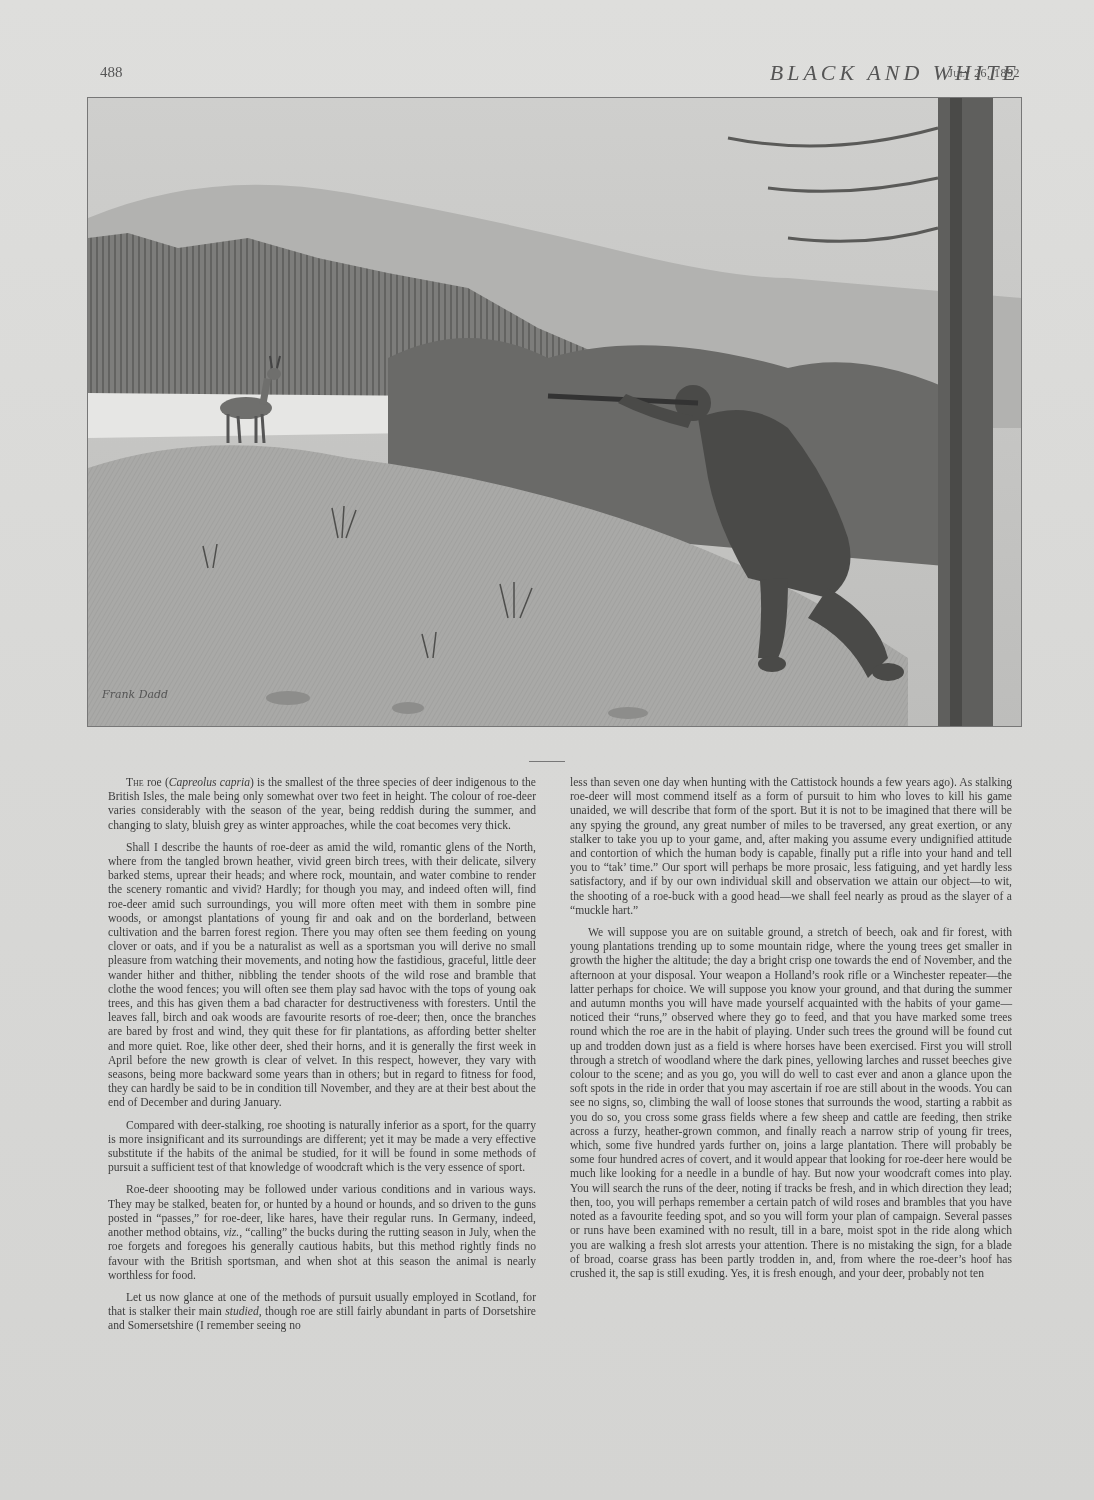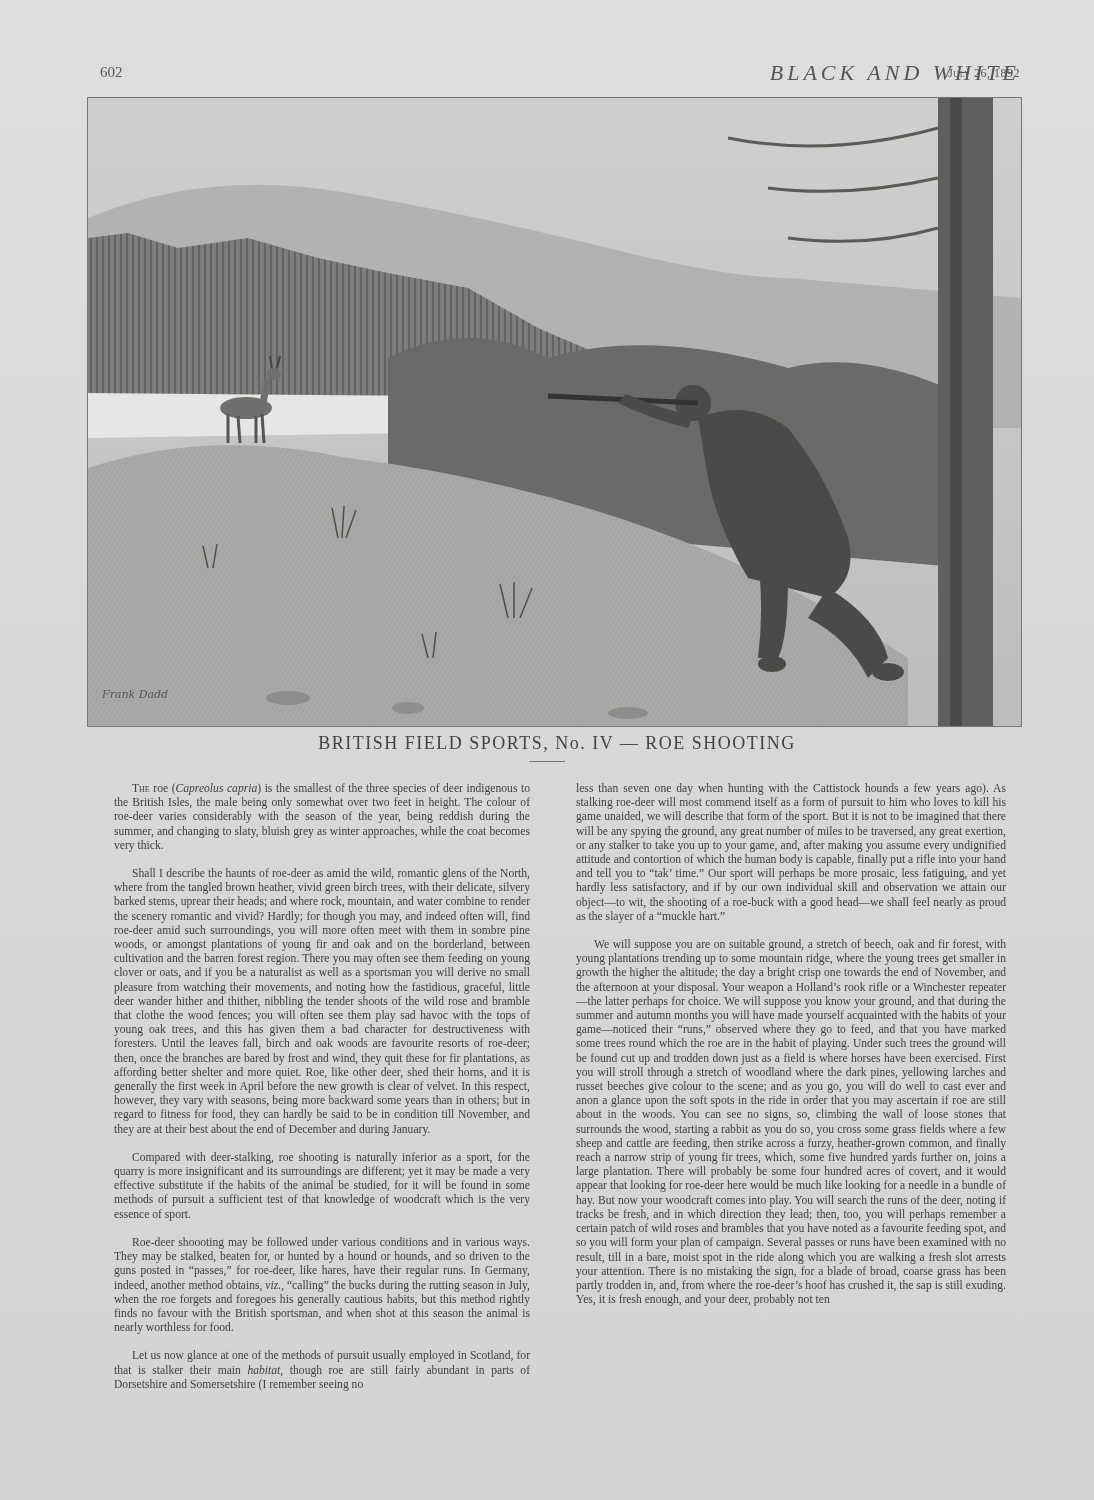--- a/index.html
+++ b/index.html
@@ -37,32 +37,32 @@
   }
   .caption-rule {
     position: absolute; left: 529px; top: 761px; width: 36px; height: 1px; background: #777;
   }
   .column {
     position: absolute; top: 768px; font-size: 11.6px; line-height: 14.2px;
     text-align: justify; color: #3d3d3d; hyphens: none;
   }
   .col-left { left: 100px; width: 444px; }
   .col-right { left: 562px; width: 458px; font-family: Liberation Serif, serif; }
-  .column p { margin: 14px; text-indent: 18px; }
+  .column p { margin: 8px; text-indent: 18px; }
   .column p.no-indent { text-indent: 0; }
   .dropcap-word { font-variant: small-caps; }
   em { font-style: italic; }
 </style>
 </head>
 <body>
 
 <div class="page">
 
   <div class="header">
-    <span class="page-num">602</span>
+    <span class="page-num">488</span>
     <div class="masthead">BLACK AND WHITE</div>
     <span class="issue-date">July 26, 1892</span>
   </div>
 
   <div class="illustration" title="Engraving of a hunter crouched behind a grassy bank aiming a rifle at a roe-deer standing in a snowy clearing before a pine forest and misty hills">
     <svg width="933" height="628" viewBox="0 0 933 628" xmlns="http://www.w3.org/2000/svg">
       <defs>
         <linearGradient id="sky" x1="0" y1="0" x2="0" y2="1">
           <stop offset="0" stop-color="#cfcfcd"></stop>
           <stop offset="1" stop-color="#bdbdbb"></stop>
@@ -125,29 +125,28 @@
 
       <g fill="#8d8d8b">
         <ellipse cx="200" cy="600" rx="22" ry="7"></ellipse>
         <ellipse cx="320" cy="610" rx="16" ry="6"></ellipse>
         <ellipse cx="540" cy="615" rx="20" ry="6"></ellipse>
       </g>
       <text x="14" y="600" font-family="DejaVu Serif, serif" font-size="11" font-style="italic" fill="#555">Frank Dadd</text>
     </svg>
   </div>
 
-  <div class="caption">BRITISH FIELD SPORTS, No. IV — ROE SHOOTING</div>
   <div class="caption-rule"></div>
 
   <div class="column col-left">
     <p><span class="dropcap-word">The</span><span> roe (</span><em>Capreolus capria</em><span>) is the smallest of the three species of deer indigenous to the British Isles, the male being only somewhat over two feet in height. The colour of roe-deer varies considerably with the season of the year, being reddish during the summer, and changing to slaty, bluish grey as winter approaches, while the coat becomes very thick.</span></p>
     <p>Shall I describe the haunts of roe-deer as amid the wild, romantic glens of the North, where from the tangled brown heather, vivid green birch trees, with their delicate, silvery barked stems, uprear their heads; and where rock, mountain, and water combine to render the scenery romantic and vivid? Hardly; for though you may, and indeed often will, find roe-deer amid such surroundings, you will more often meet with them in sombre pine woods, or amongst plantations of young fir and oak and on the borderland, between cultivation and the barren forest region. There you may often see them feeding on young clover or oats, and if you be a naturalist as well as a sportsman you will derive no small pleasure from watching their movements, and noting how the fastidious, graceful, little deer wander hither and thither, nibbling the tender shoots of the wild rose and bramble that clothe the wood fences; you will often see them play sad havoc with the tops of young oak trees, and this has given them a bad character for destructiveness with foresters. Until the leaves fall, birch and oak woods are favourite resorts of roe-deer; then, once the branches are bared by frost and wind, they quit these for fir plantations, as affording better shelter and more quiet. Roe, like other deer, shed their horns, and it is generally the first week in April before the new growth is clear of velvet. In this respect, however, they vary with seasons, being more backward some years than in others; but in regard to fitness for food, they can hardly be said to be in condition till November, and they are at their best about the end of December and during January.</p>
     <p>Compared with deer-stalking, roe shooting is naturally inferior as a sport, for the quarry is more insignificant and its surroundings are different; yet it may be made a very effective substitute if the habits of the animal be studied, for it will be found in some methods of pursuit a sufficient test of that knowledge of woodcraft which is the very essence of sport.</p>
     <p><span>Roe-deer shoooting may be followed under various conditions and in various ways. They may be stalked, beaten for, or hunted by a hound or hounds, and so driven to the guns posted in “passes,” for roe-deer, like hares, have their regular runs. In Germany, indeed, another method obtains, </span><em>viz.</em><span>, “calling” the bucks during the rutting season in July, when the roe forgets and foregoes his generally cautious habits, but this method rightly finds no favour with the British sportsman, and when shot at this season the animal is nearly worthless for food.</span></p>
-    <p><span>Let us now glance at one of the methods of pursuit usually employed in Scotland, for that is stalker their main </span><em>habitat</em><span>, though roe are still fairly abundant in parts of Dorsetshire and Somersetshire (I remember seeing no</span></p>
+    <p><span>Let us now glance at one of the methods of pursuit usually employed in Scotland, for that is stalker their main </span><em>studied</em><span>, though roe are still fairly abundant in parts of Dorsetshire and Somersetshire (I remember seeing no</span></p>
   </div>
 
   <div class="column col-right">
     <p class="no-indent">less than seven one day when hunting with the Cattistock hounds a few years ago). As stalking roe-deer will most commend itself as a form of pursuit to him who loves to kill his game unaided, we will describe that form of the sport. But it is not to be imagined that there will be any spying the ground, any great number of miles to be traversed, any great exertion, or any stalker to take you up to your game, and, after making you assume every undignified attitude and contortion of which the human body is capable, finally put a rifle into your hand and tell you to “tak’ time.” Our sport will perhaps be more prosaic, less fatiguing, and yet hardly less satisfactory, and if by our own individual skill and observation we attain our object—to wit, the shooting of a roe-buck with a good head—we shall feel nearly as proud as the slayer of a “muckle hart.”</p>
     <p>We will suppose you are on suitable ground, a stretch of beech, oak and fir forest, with young plantations trending up to some mountain ridge, where the young trees get smaller in growth the higher the altitude; the day a bright crisp one towards the end of November, and the afternoon at your disposal. Your weapon a Holland’s rook rifle or a Winchester repeater—the latter perhaps for choice. We will suppose you know your ground, and that during the summer and autumn months you will have made yourself acquainted with the habits of your game—noticed their “runs,” observed where they go to feed, and that you have marked some trees round which the roe are in the habit of playing. Under such trees the ground will be found cut up and trodden down just as a field is where horses have been exercised. First you will stroll through a stretch of woodland where the dark pines, yellowing larches and russet beeches give colour to the scene; and as you go, you will do well to cast ever and anon a glance upon the soft spots in the ride in order that you may ascertain if roe are still about in the woods. You can see no signs, so, climbing the wall of loose stones that surrounds the wood, starting a rabbit as you do so, you cross some grass fields where a few sheep and cattle are feeding, then strike across a furzy, heather-grown common, and finally reach a narrow strip of young fir trees, which, some five hundred yards further on, joins a large plantation. There will probably be some four hundred acres of covert, and it would appear that looking for roe-deer here would be much like looking for a needle in a bundle of hay. But now your woodcraft comes into play. You will search the runs of the deer, noting if tracks be fresh, and in which direction they lead; then, too, you will perhaps remember a certain patch of wild roses and brambles that you have noted as a favourite feeding spot, and so you will form your plan of campaign. Several passes or runs have been examined with no result, till in a bare, moist spot in the ride along which you are walking a fresh slot arrests your attention. There is no mistaking the sign, for a blade of broad, coarse grass has been partly trodden in, and, from where the roe-deer’s hoof has crushed it, the sap is still exuding. Yes, it is fresh enough, and your deer, probably not ten</p>
   </div>
 
 </div>
 
 </body></html>

